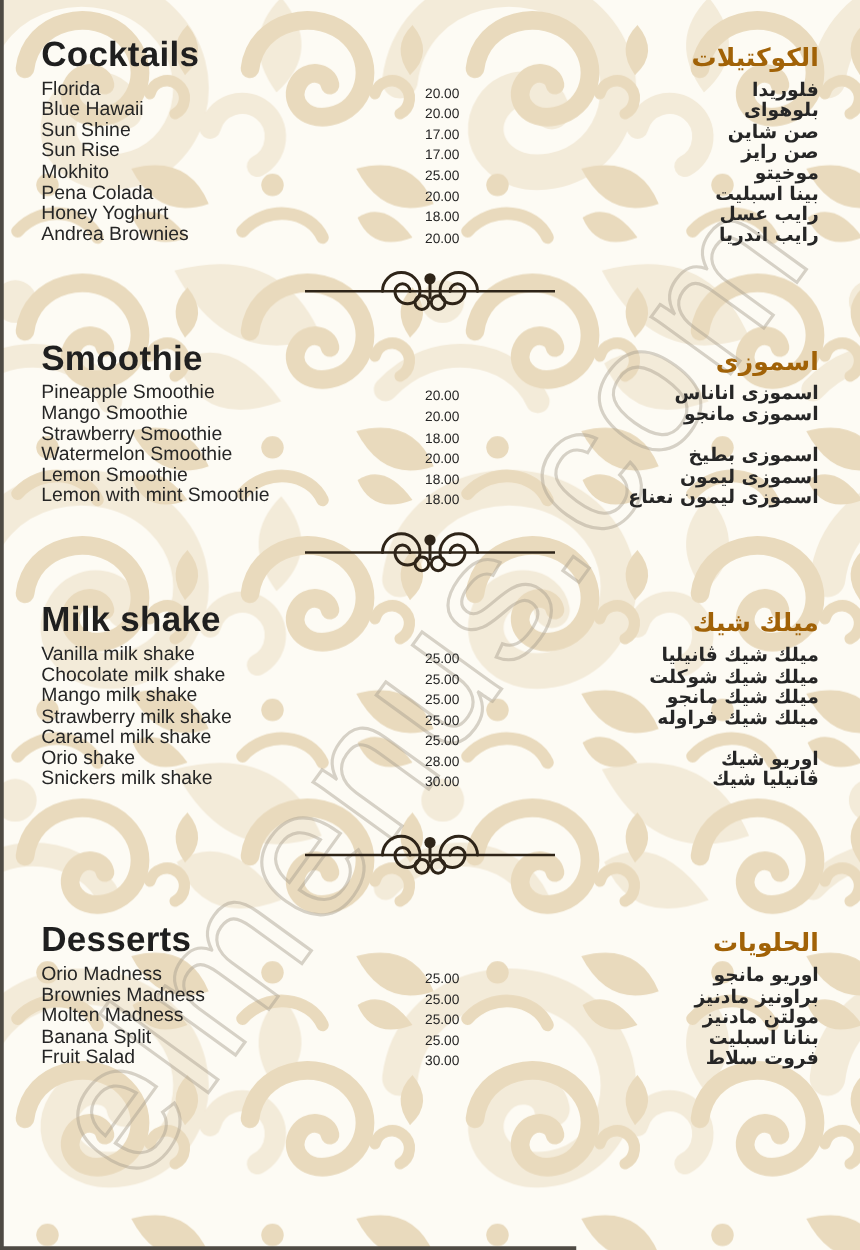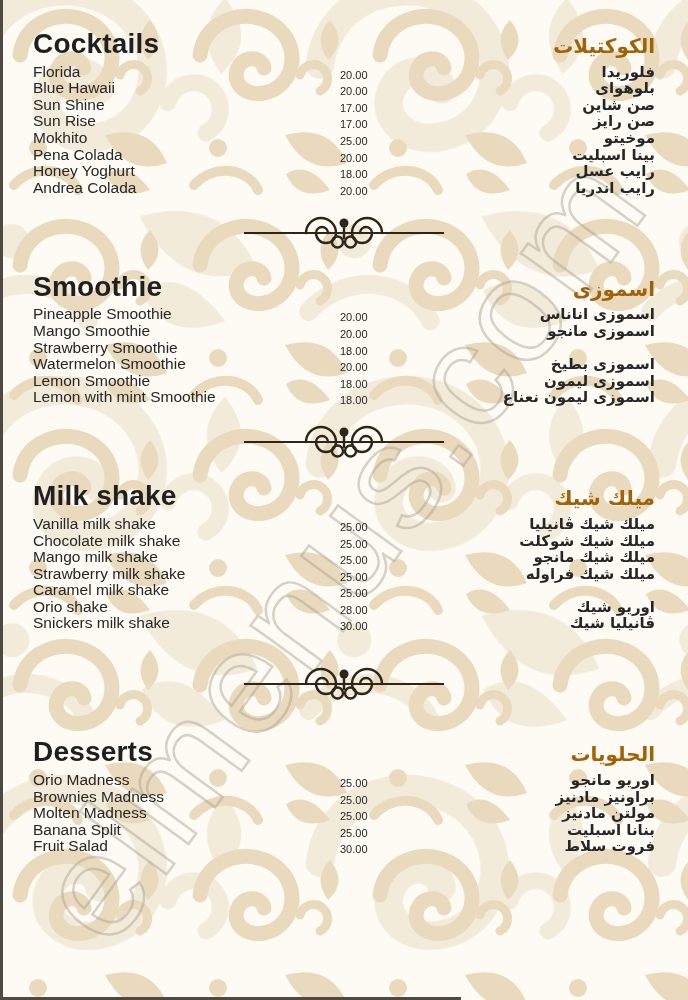--- a/index.html
+++ b/index.html
@@ -96,21 +96,21 @@
     <span class="name-ar">بينا اسبليت</span>
   </div>
 
   <div class="row">
     <span class="name-en">Honey Yoghurt</span>
     <span class="price">18.00</span>
     <span class="name-ar">رايب عسل</span>
   </div>
 
   <div class="row">
-    <span class="name-en">Andrea Colada</span>
+    <span class="name-en">Andrea Brownies</span>
     <span class="price">20.00</span>
     <span class="name-ar">رايب اندريا</span>
   </div>
 </div>
   </section>
 
   <div class="divider d0">
     <svg width="200" height="48" viewBox="0 0 200 48" aria-hidden="true">
       <line x1="0" y1="22" x2="200" y2="22" stroke="#2e2418" stroke-width="2"></line>
       <g fill="none" stroke="#2e2418" stroke-width="2.4" stroke-linecap="round">

